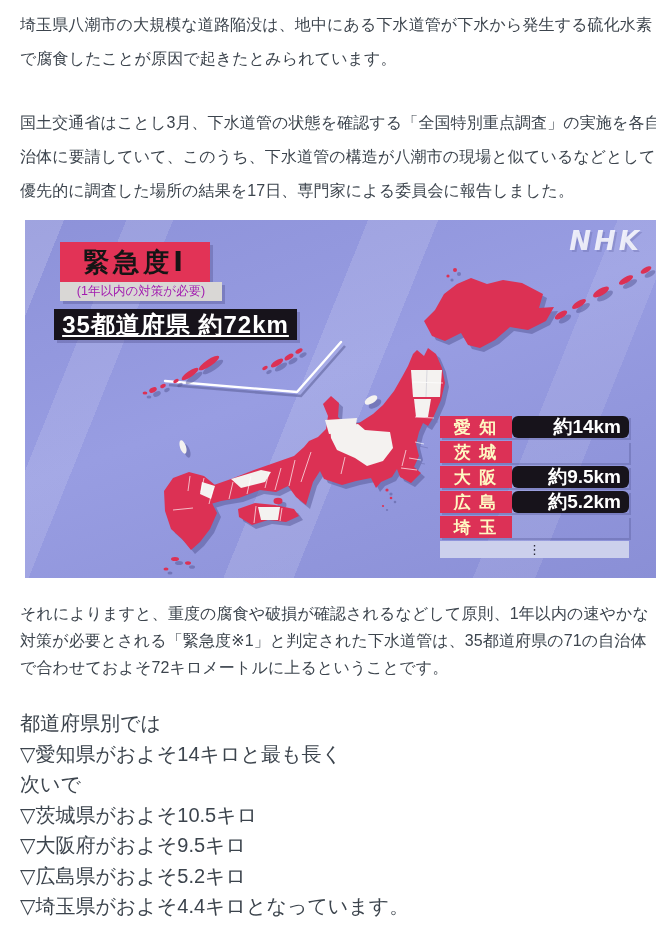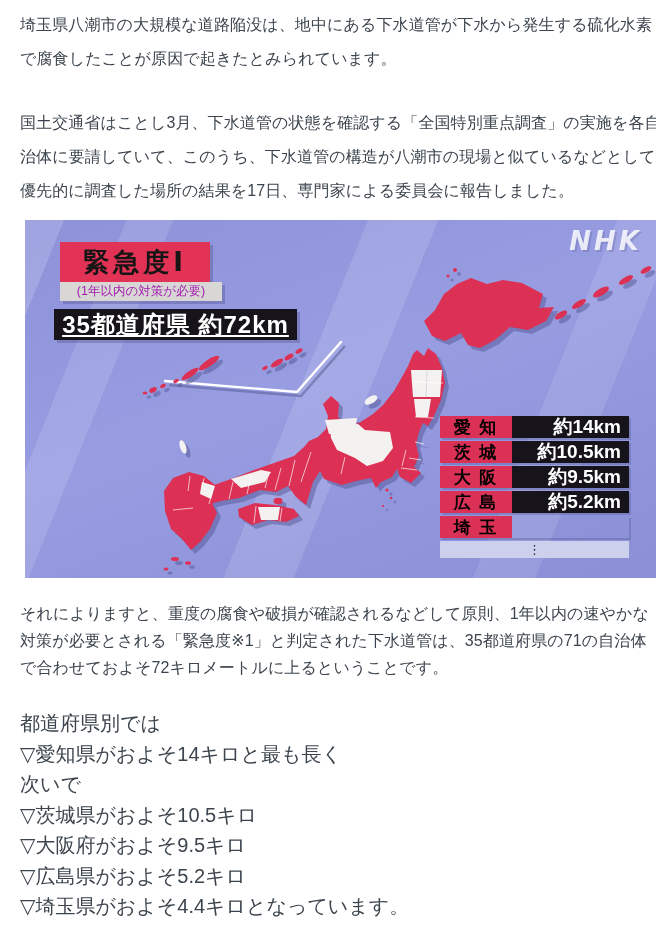--- a/index.html
+++ b/index.html
@@ -67,29 +67,29 @@
     font-size:12.5px;letter-spacing:0;
   }
   .badge-headline{
     left:29px;top:89px;width:243px;height:31px;
     background:#17131b;color:#ffffff;
     font-size:24px;font-weight:bold;letter-spacing:1px;text-decoration:underline;
   }
   .data-table{position:absolute;left:415px;top:196px;width:189px;}
   .trow{display:flex;height:22px;margin-bottom:3px;box-shadow:2px 2px 0 rgba(84,86,148,0.35);}
   .cell-pref{
-    width:72px;background:#dc3156;color:#000000;
+    width:72px;background:#dc3156;color:#fef9c3;
     font-size:17px;font-weight:bold;letter-spacing:2px;
     display:flex;align-items:center;justify-content:center;
   }
   .cell-val{
     width:117px;background:#17131b;color:#ffffff;
     font-size:19px;font-weight:bold;
     display:flex;align-items:center;justify-content:flex-end;
-    padding-right:8px;box-sizing:border-box;
+    padding-right:8px;box-sizing:border-box;border-radius:6px;
   }
   .row-more{
     height:17px;background:#ccd0ec;color:#2a2a3a;
     display:flex;align-items:center;justify-content:center;
     font-size:13px;line-height:13px;
   }
 </style>
 </head>
 <body>
 
@@ -196,21 +196,20 @@
 
     <div class="data-table">
       <div>
 
       <div class="trow">
             <span class="cell-pref">愛 知</span>
             <span class="cell-val">約14km</span>
           </div>
           <div class="trow">
             <span class="cell-pref">茨 城</span>
-            <span class="cell-val">約10.5km</span>
           </div>
           <div class="trow">
             <span class="cell-pref">大 阪</span>
             <span class="cell-val">約9.5km</span>
           </div>
           <div class="trow">
             <span class="cell-pref">広 島</span>
             <span class="cell-val">約5.2km</span>
           </div>
           <div class="trow">

